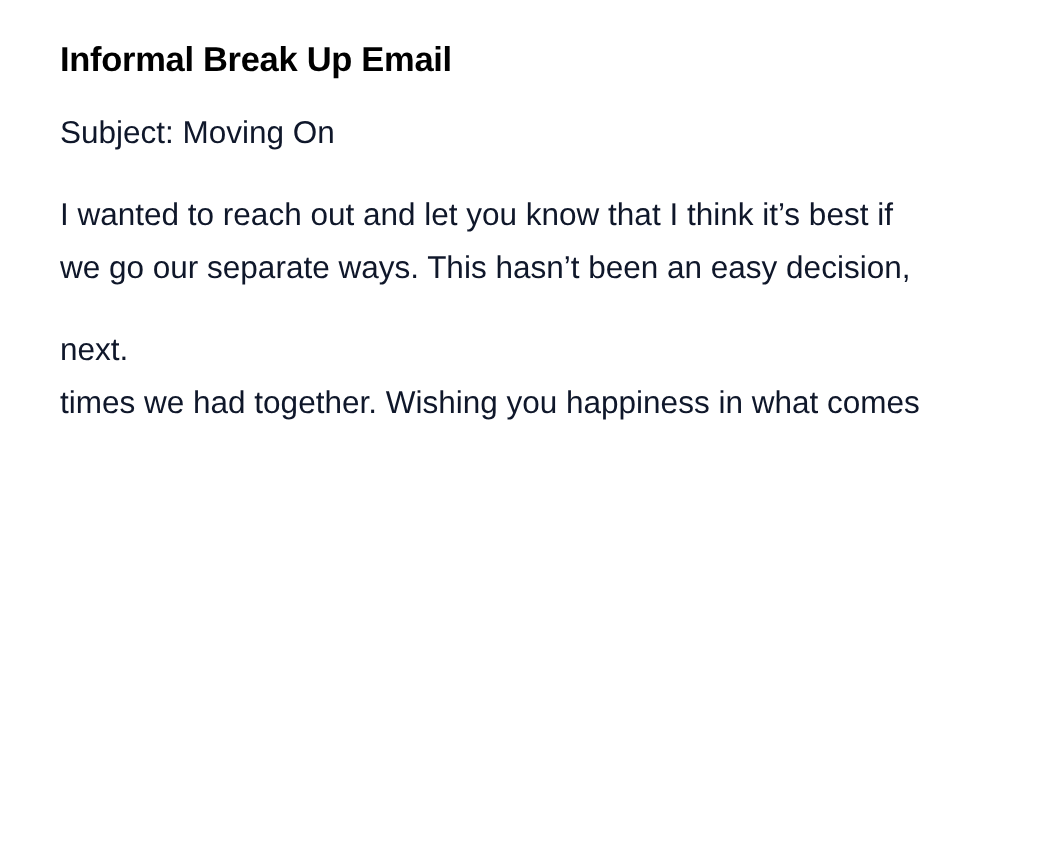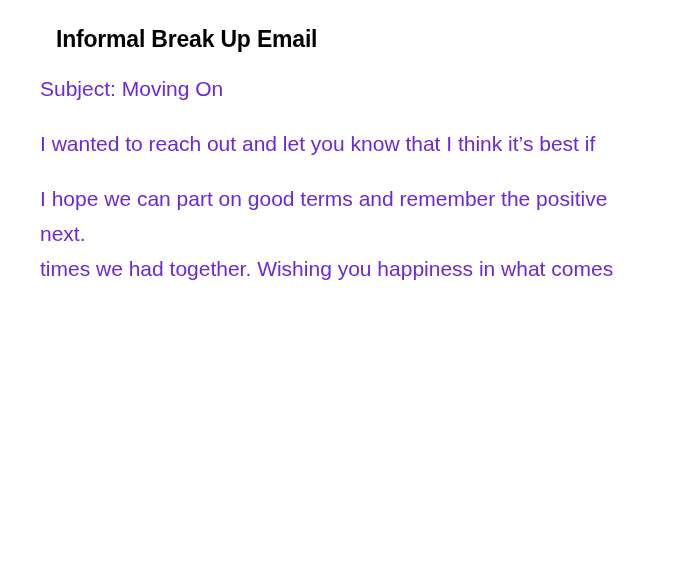--- a/index.html
+++ b/index.html
@@ -14,33 +14,33 @@
     font-family: "Liberation Sans", "DejaVu Sans", sans-serif;
   }
   .page {
     box-sizing: border-box;
     width: 700px;
     height: 566px;
     padding: 26px 30px 0 40px;
     background: #ffffff;
   }
   .doc-title {
-    margin: 0 0 18px 16px;
+    margin: 0 0 18px 0;
     font-size: 23px;
     line-height: 27px;
     font-weight: 700;
     letter-spacing: -0.2px;
     color: #000000;
   }
   .text-line,
   .para {
     font-size: 21px;
     line-height: 35px;
     font-weight: 400;
-    color: #6d28d9;
+    color: #0f172a;
   }
   .para {
     margin: 0 0 20px 0;
   }
   .text-line {
     margin: 0;
     white-space: nowrap;
   }
 </style>
 </head>
@@ -48,23 +48,23 @@
 
 <div class="page">
 
   <h1 class="doc-title">Informal Break Up Email</h1>
 
   <p class="para">Subject: Moving On</p>
 
 
   <div class="para">
     <div class="text-line">I wanted to reach out and let you know that I think it’s best if</div>
+    <div class="text-line">we go our separate ways. This hasn’t been an easy decision,</div>
   </div>
 
   <div class="para">
-    <div class="text-line">I hope we can part on good terms and remember the positive</div>
     <div class="text-line">next.</div>
     <div class="text-line">times we had together. Wishing you happiness in what comes</div>
   </div>
 
 
 
 </div>
 
 </body></html>

